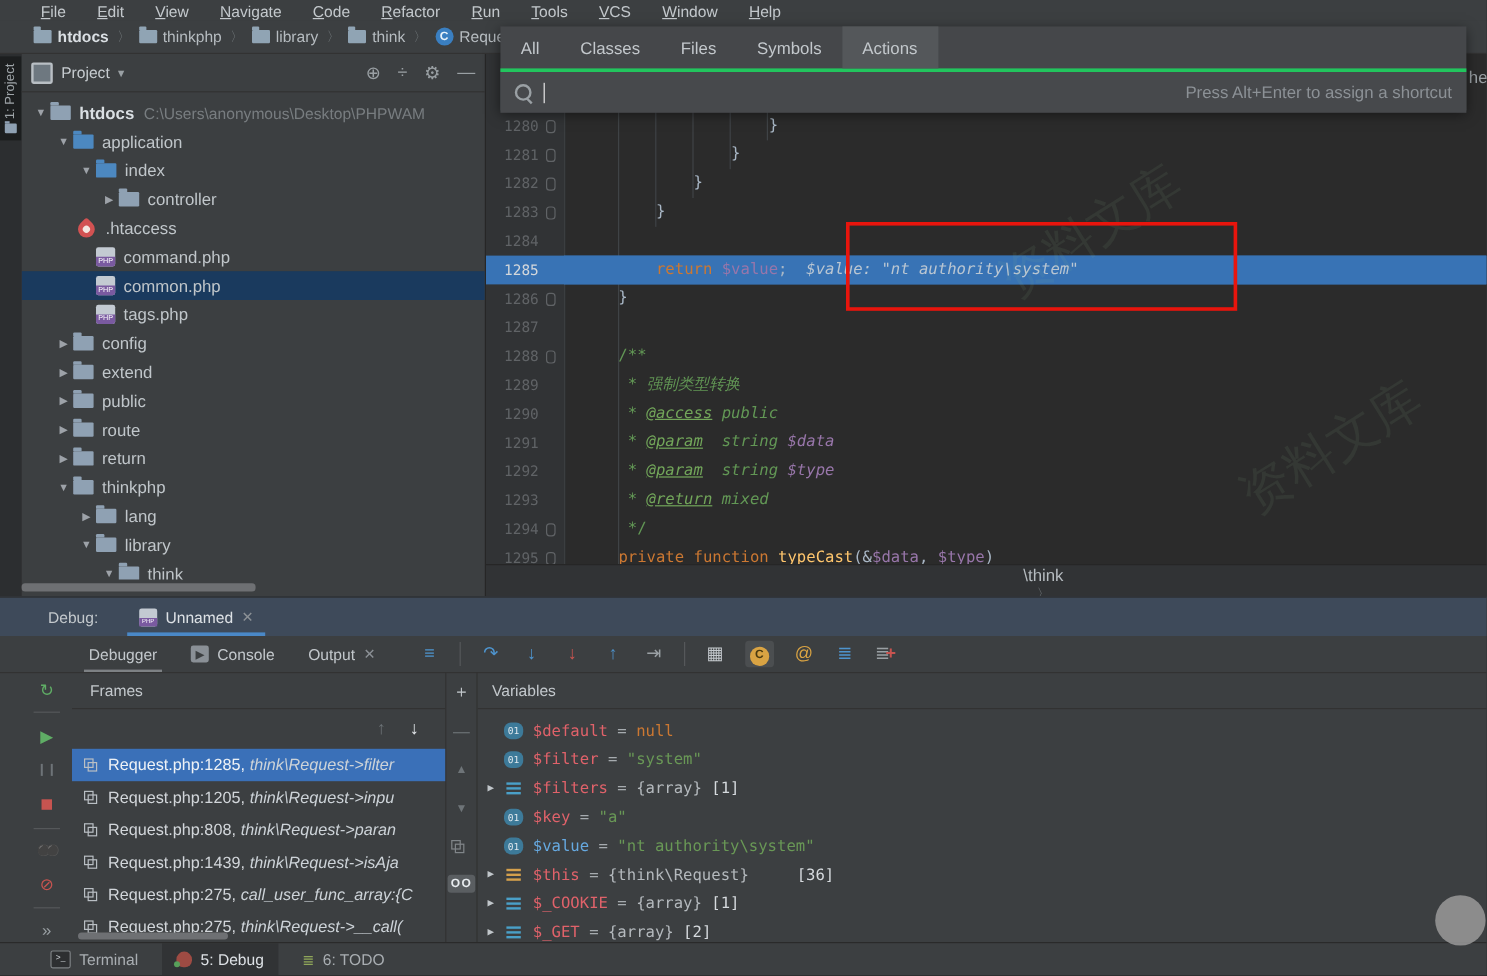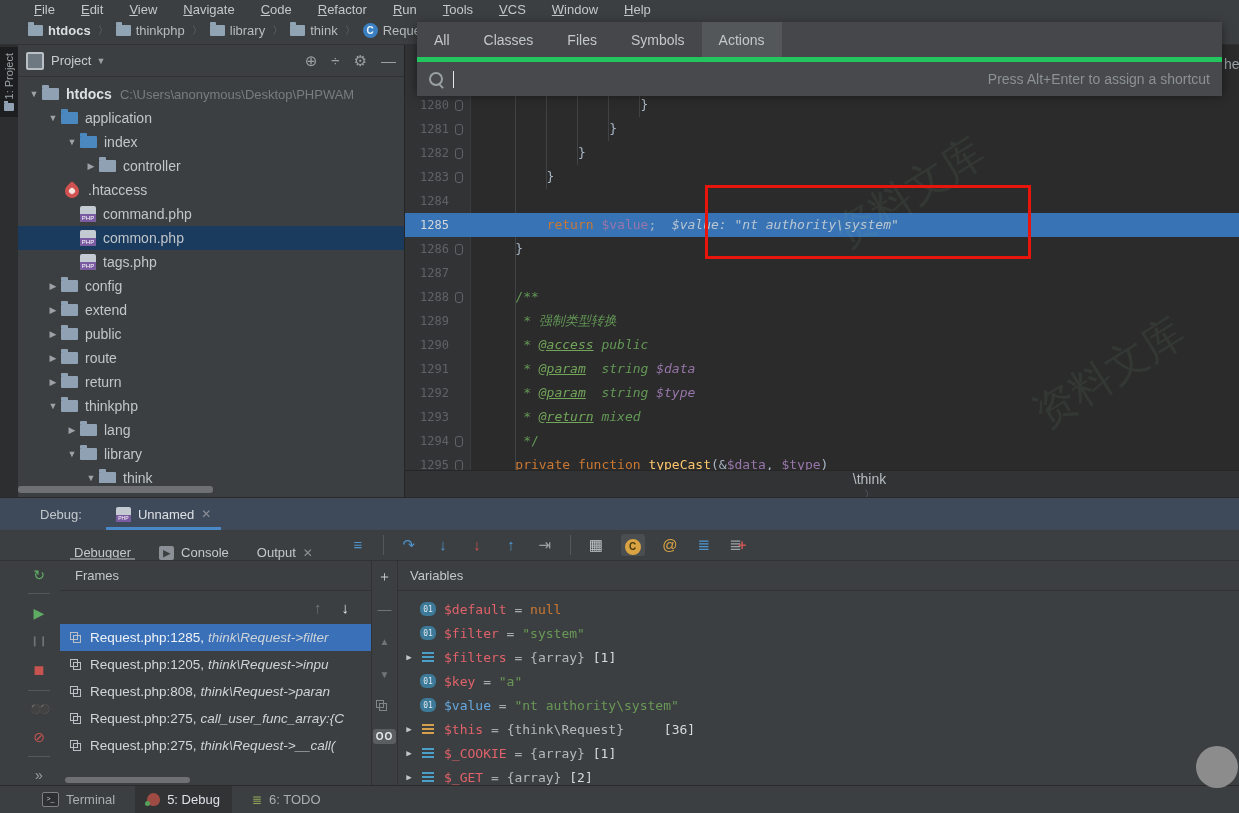--- a/index.html
+++ b/index.html
@@ -62,42 +62,42 @@
   .varc{color:#9876aa;font-style:italic;}
   .hint{color:#bac6d2;font-style:italic;}
   .guide{position:absolute;width:1px;background:#3f4346;}
   .redbox{position:absolute;left:300px;top:140px;width:320px;height:68px;border:3px solid #e8150d;z-index:5;}
   .wm{position:absolute;color:rgba(140,190,140,0.09);font-size:42px;transform:rotate(-32deg);pointer-events:none;white-space:nowrap;}
   .ed-crumb{position:absolute;left:405px;top:470px;width:834px;height:27px;background:#313335;border-top:1px solid #262626;display:flex;align-items:center;padding-left:95px;box-sizing:border-box;color:#b6bcc0;font-size:14px;flex-direction:column;}
   .ed-crumb .nav-sep{margin:0 10px;}
   .her{position:absolute;left:1224px;top:56px;color:#9aa0a4;font-size:14px;}
   
   .popup{position:absolute;left:417px;top:22px;width:805px;height:70px;background:#45474a;box-shadow:0 3px 10px rgba(0,0,0,0.5);z-index:10;}
-  .pop-tabs{height:35px;display:flex;align-items:stretch;border-bottom:5px solid #22c55e;}
+  .pop-tabs{height:35px;display:flex;align-items:stretch;border-bottom:3px solid #22c55e;}
   .pop-tab{display:flex;align-items:center;padding:0 17px;color:#c3c8cc;font-size:14px;cursor:default;}
   .pop-tab.act{background:#54575a;}
   .pop-right{margin-left:auto;display:flex;align-items:center;gap:9px;padding-right:12px;}
   .chk{width:13px;height:13px;border:1px solid #8a9096;border-radius:2px;background:#43464a;}
   .pop-filter{width:14px;height:14px;border:1px solid #5c6064;border-radius:2px;background:#4a4d50;}
   .pop-field{height:34px;display:flex;align-items:center;padding:0 12px;background:#47494c;}
   .lens{width:10px;height:10px;border:2px solid #9aa0a4;border-radius:50%;position:relative;margin-right:10px;}
   .lens:after{content:"";position:absolute;left:9px;top:9px;width:2px;height:6px;background:#9aa0a4;transform:rotate(-45deg);}
   .caret{width:1px;height:17px;background:#e6e6e6;}
   .pop-hint{margin-left:auto;color:#8c9196;font-size:14px;}
   
   .debug{position:absolute;left:0;top:497px;width:1239px;height:288px;background:#3c3f41;}
   .dbg-head{position:absolute;left:0;top:0;width:100%;height:33px;background:#3e4a5a;border-top:1px solid #2a2a2a;display:flex;align-items:center;padding-left:40px;box-sizing:border-box;}
   .dbg-label{color:#c3c8cc;margin-right:24px;}
   .dbg-tab{position:relative;display:flex;align-items:center;gap:7px;height:100%;padding:0 10px;}
   .dbg-tab .ul{position:absolute;left:0;right:0;bottom:0;height:3px;background:#4a88c7;}
   .php-badge{width:15px;height:15px;background:#c3cad2;border-radius:2px;position:relative;}
   .php-badge:after{content:"PHP";position:absolute;left:0;bottom:0;width:100%;height:7px;background:#7a5aa0;color:#fff;font-size:5px;line-height:7px;text-align:center;}
   .tab-x{color:#8c9196;font-size:12px;}
   .dbg-toolrow{position:absolute;left:0;top:33px;width:100%;height:30px;display:flex;align-items:center;border-bottom:1px solid #323232;}
-  .dtab{padding:0 14px;color:#c3c8cc;position:relative;height:100%;display:flex;align-items:flex-end;gap:7px;}
+  .dtab{padding:0 14px;color:#c3c8cc;position:relative;height:100%;display:flex;align-items:center;gap:7px;}
   .dtab.sel:after{content:"";position:absolute;left:10px;right:10px;bottom:0;height:2px;background:#7d8184;}
   .console-ico{width:15px;height:14px;background:#8a9096;border-radius:2px;color:#3c3f41;font-size:9px;font-weight:bold;display:flex;align-items:center;justify-content:center;}
   .dbg-icons{display:flex;align-items:center;gap:16px;margin-left:22px;font-size:15px;}
   .dbg-ic{min-width:18px;text-align:center;line-height:22px;position:relative;}
   .dbg-ic.hl{background:#4b4e50;border-radius:3px;padding:0 3px;}
   .vsep{width:1px;height:20px;background:#55585a;}
   .coin{display:inline-flex;width:16px;height:16px;border-radius:50%;background:#d9a343;color:#4a3a10;font-size:10px;font-weight:bold;align-items:center;justify-content:center;transform:rotate(45deg);}
   .coin i{transform:rotate(-45deg);font-style:normal;}
   .redplus{color:#c75450;font-weight:bold;margin-left:-4px;}
   
@@ -430,20 +430,28 @@
               <i class="b"></i>
             </span>
             <span>Request.php:808,</span>
             <span class="fr-loc">think\Request-&gt;paran</span>
           </div>
           <div class="frame-row">
             <span class="fr-ico">
               <i class="a"></i>
               <i class="b"></i>
             </span>
+            <span>Request.php:1439,</span>
+            <span class="fr-loc">think\Request-&gt;isAja</span>
+          </div>
+          <div class="frame-row">
+            <span class="fr-ico">
+              <i class="a"></i>
+              <i class="b"></i>
+            </span>
             <span>Request.php:275,</span>
             <span class="fr-loc">call_user_func_array:{C</span>
           </div>
           <div class="frame-row">
             <span class="fr-ico">
               <i class="a"></i>
               <i class="b"></i>
             </span>
             <span>Request.php:275,</span>
             <span class="fr-loc">think\Request-&gt;__call(</span>

